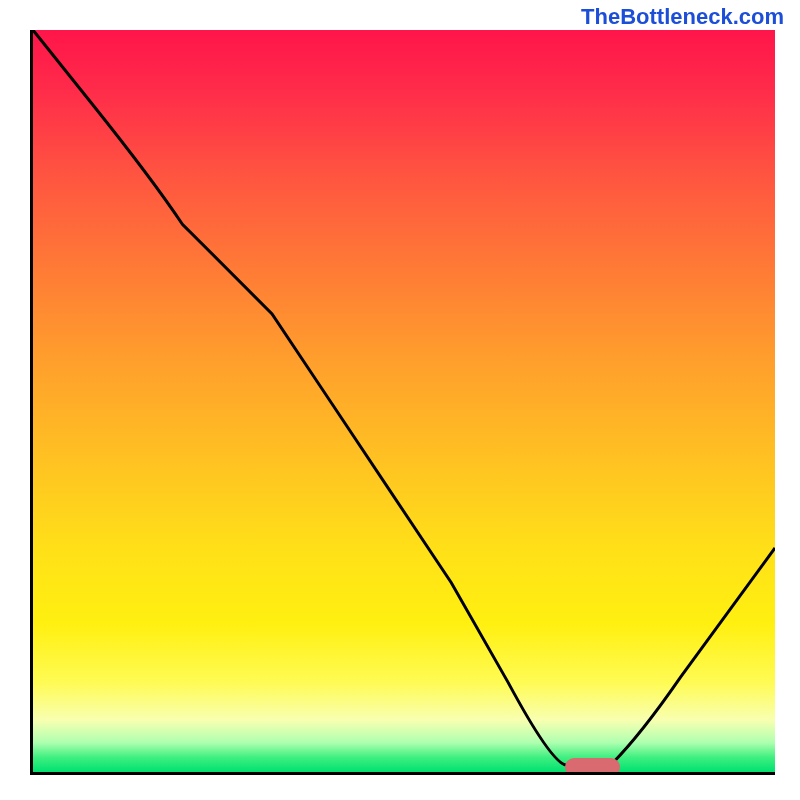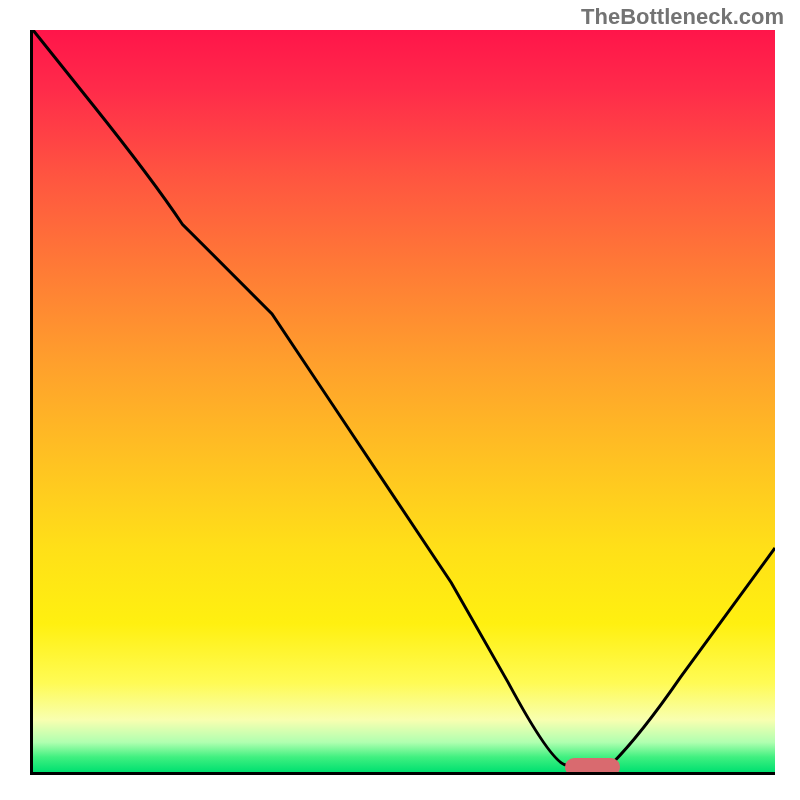--- a/index.html
+++ b/index.html
@@ -9,21 +9,21 @@
     background: #ffffff;
     position: relative;
     font-family: Arial, sans-serif;
   }
   .watermark {
     position: absolute;
     top: 4px;
     right: 16px;
     font-size: 22px;
     font-weight: bold;
-    color: #737373;
+    color: #1d4ed8;
     z-index: 10;
   }
   .plot-area {
     position: absolute;
     left: 30px;
     top: 30px;
     width: 745px;
     height: 745px;
     border-left: 3px solid #000;
     border-bottom: 3px solid #000;

